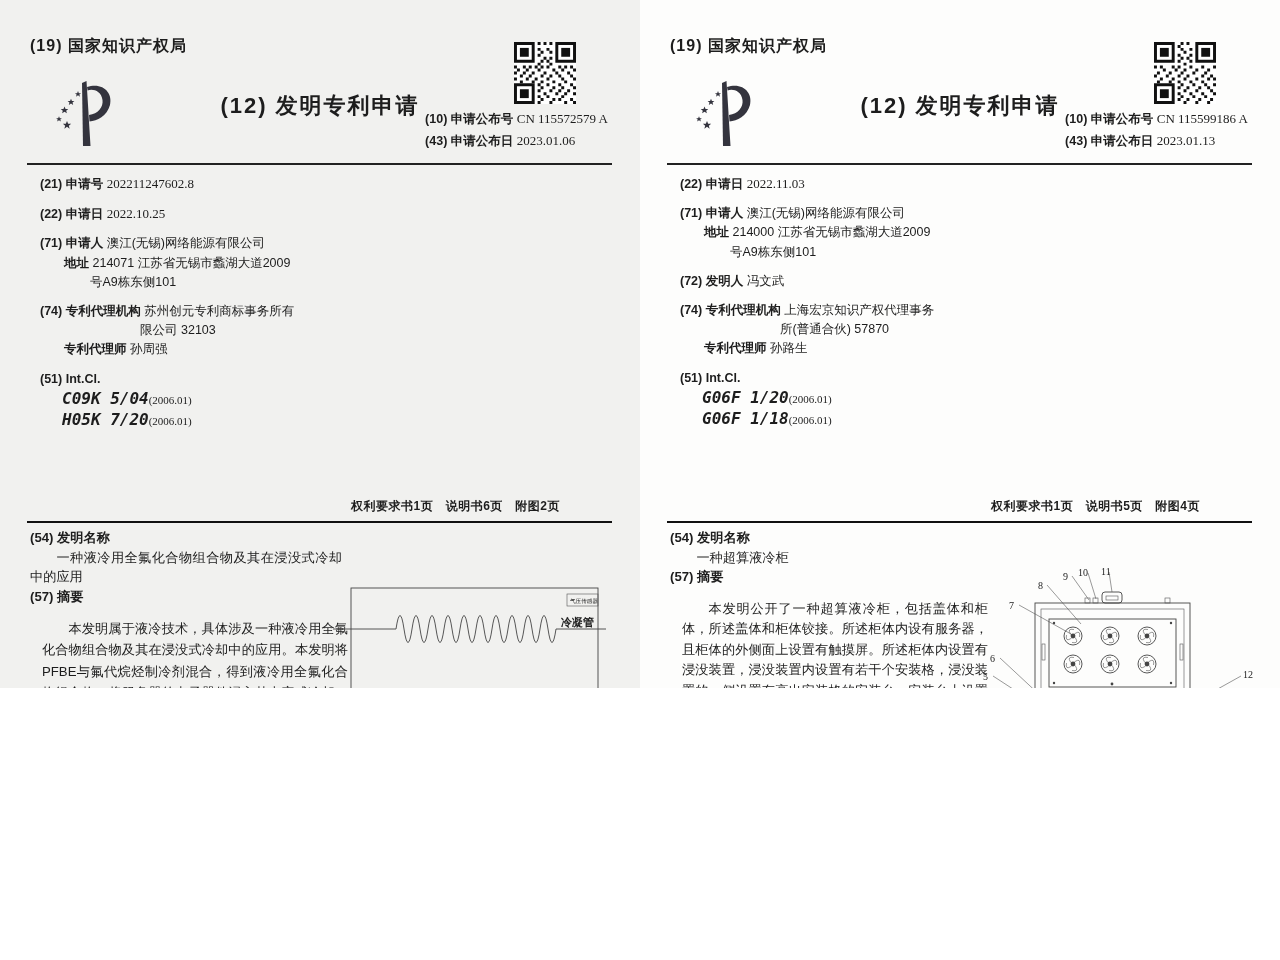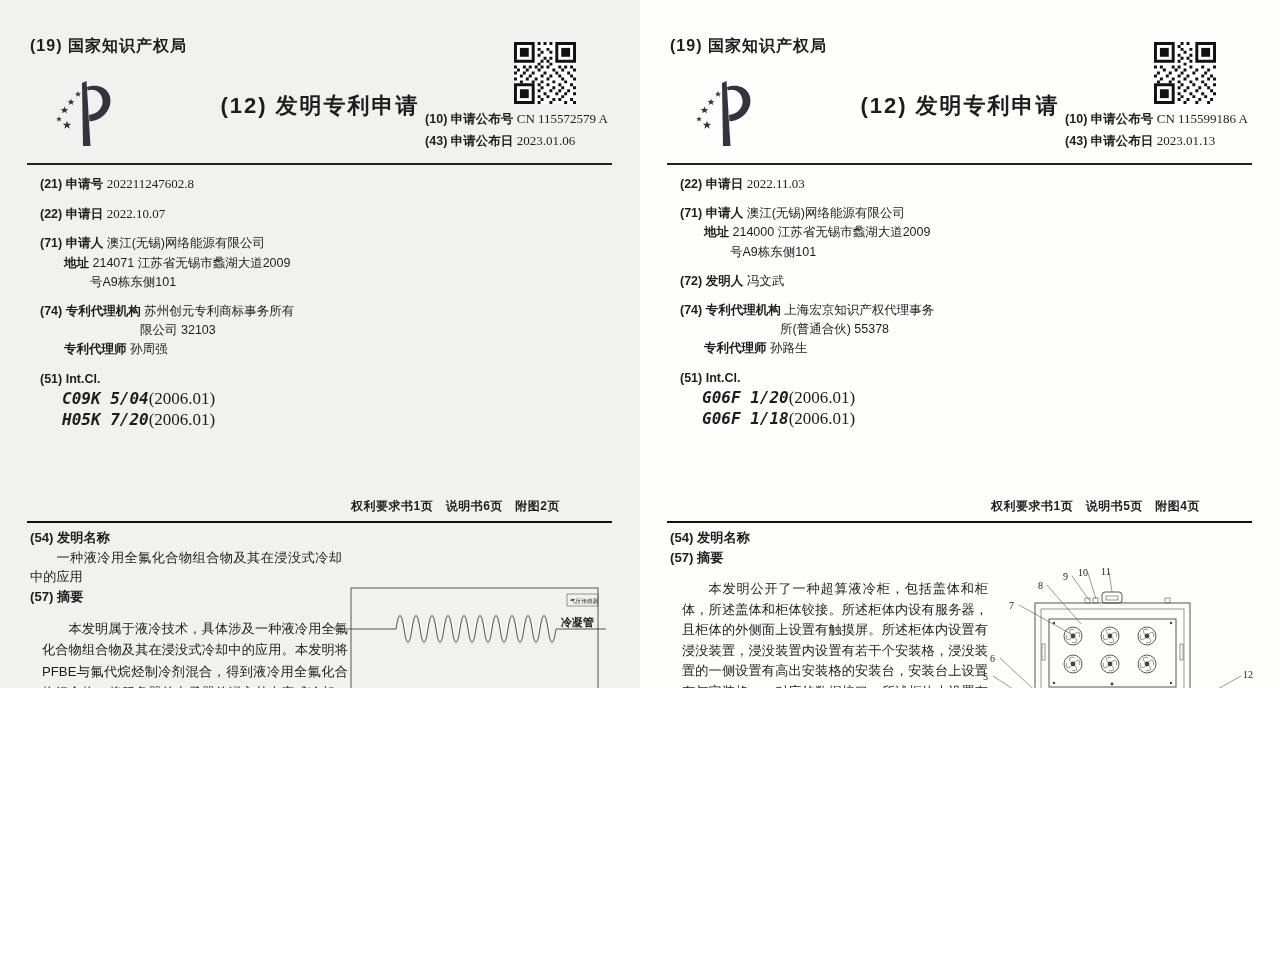--- a/index.html
+++ b/index.html
@@ -23,21 +23,21 @@
   .hr1 { position:absolute; left:27px; top:163px; width:585px; border-top:2px solid #222; }
   .hr2 { position:absolute; left:27px; top:521px; width:585px; border-top:2.5px solid #111; }
 
   .fields { position:absolute; left:40px; top:174px; width:330px; font-size:12.5px; line-height:19.2px; }
   .field { margin-bottom:10px; }
   .cont-a  { padding-left:24px; }
   .cont-a2 { padding-left:50px; }
   .cont-ag { padding-left:100px; }
   .cont-cl { padding-left:22px; }
   .cls { font-family:"DejaVu Sans Mono", monospace; font-style:italic; font-weight:600; font-size:16px; }
-  .clyear { font-family:"Liberation Serif", serif; font-size:17px; }
+  .clyear { font-family:"Liberation Serif", serif; font-size:11px; }
 
   .pages-info { position:absolute; right:80px; top:498px; font-size:12px; font-weight:bold; letter-spacing:0.5px; }
 
   .secs { position:absolute; left:30px; top:528px; width:312px; font-size:13.2px; line-height:19.5px; }
   .sec-label { font-weight:bold; }
   .inv-title { margin:0; text-indent:2em; text-align:justify; }
   .abstract { margin:12px; width:306px; font-size:13.2px; line-height:21.4px; text-align:justify; text-indent:2em; }
   .page-right .abstract { line-height:20.6px; }
 
   .fig1 { position:absolute; left:330px; top:583px; width:292px; height:250px; }
@@ -89,21 +89,21 @@
 
   <div class="pub-block">
     <div><span class="b">(10) 申请公布号</span> <span class="num">CN 115572579 A</span></div>
     <div><span class="b">(43) 申请公布日</span> <span class="num">2023.01.06</span></div>
   </div>
 
   <div class="hr1"></div>
 
   <div class="fields">
     <div class="field"><span class="b">(21) 申请号</span> <span class="num">202211247602.8</span></div>
-    <div class="field"><span class="b">(22) 申请日</span> <span class="num">2022.10.07</span></div>
+    <div class="field"><span class="b">(22) 申请日</span> <span class="num">2022.10.25</span></div>
     <div class="field">
       <div><span class="b">(71) 申请人</span> <span>澳江(无锡)网络能源有限公司</span></div>
       <div class="cont-a"><span class="b">地址</span> <span>214071 江苏省无锡市蠡湖大道2009</span></div>
       <div class="cont-a2">号A9栋东侧101</div>
     </div>
     <div class="field">
       <div><span class="b">(74) 专利代理机构</span> <span>苏州创元专利商标事务所有</span></div>
       <div class="cont-ag">限公司 32103</div>
       <div class="cont-a"><span class="b">专利代理师</span> <span>孙周强</span></div>
     </div>
@@ -184,35 +184,36 @@
   <div class="fields">
     <div class="field"><span class="b">(22) 申请日</span> <span class="num">2022.11.03</span></div>
     <div class="field">
       <div><span class="b">(71) 申请人</span> <span>澳江(无锡)网络能源有限公司</span></div>
       <div class="cont-a"><span class="b">地址</span> <span>214000 江苏省无锡市蠡湖大道2009</span></div>
       <div class="cont-a2">号A9栋东侧101</div>
     </div>
     <div class="field"><span class="b">(72) 发明人</span> <span>冯文武</span></div>
     <div class="field">
       <div><span class="b">(74) 专利代理机构</span> <span>上海宏京知识产权代理事务</span></div>
-      <div class="cont-ag">所(普通合伙) 55378</div>
+      <div class="cont-ag">所(普通合伙) 57870</div>
       <div class="cont-a"><span class="b">专利代理师</span> <span>孙路生</span></div>
     </div>
     <div class="field">
       <div class="b">(51) Int.Cl.</div>
       <div class="cont-cl"><span class="cls">G06F 1/20</span><span class="clyear">(2006.01)</span></div>
       <div class="cont-cl"><span class="cls">G06F 1/18</span><span class="clyear">(2006.01)</span></div>
     </div>
   </div>
 
   <div class="pages-info">权利要求书1页　说明书5页　附图4页</div>
   <div class="hr2"></div>
 
   <div class="secs">
     <div class="sec-label">(54) 发明名称</div>
+    <p class="inv-title">一种超算液冷柜</p>
     <div class="sec-label">(57) 摘要</div>
     <p class="abstract">本发明公开了一种超算液冷柜，包括盖体和柜体，所述盖体和柜体铰接。所述柜体内设有服务器，且柜体的外侧面上设置有触摸屏。所述柜体内设置有浸没装置，浸没装置内设置有若干个安装格，浸没装置的一侧设置有高出安装格的安装台，安装台上设置有与安装格一一对应的数据接口。所述柜体上设置有与数据接口连接的外部密封通讯接口。所述盖体的内部安装有散热罩，散热罩上安装有若干通气装置。所述散热罩内部的盖体上安装有热交换盘管，且盖体上设置有对应热交换盘管的进水口组件和出水口组件。本发明体积小，换热效率提升，可以在有限的空间内保证散热，适用性强，适合目前小型化的超级计算机。</p>
   </div>
 
   <svg class="fig2" viewBox="0 0 292 302">
     <defs>
       <g id="fan">
         <circle r="9" class="ln"></circle>
         <circle r="2.4" fill="#444"></circle>
         <path class="thin" d="M1.5 -2.2 Q8 -6.5 6.5 1 M-1.5 2.2 Q-8 6.5 -6.5 -1 M-2.2 -1.5 Q-6.5 -8 1 -6.5 M2.2 1.5 Q6.5 8 -1 6.5"></path>

